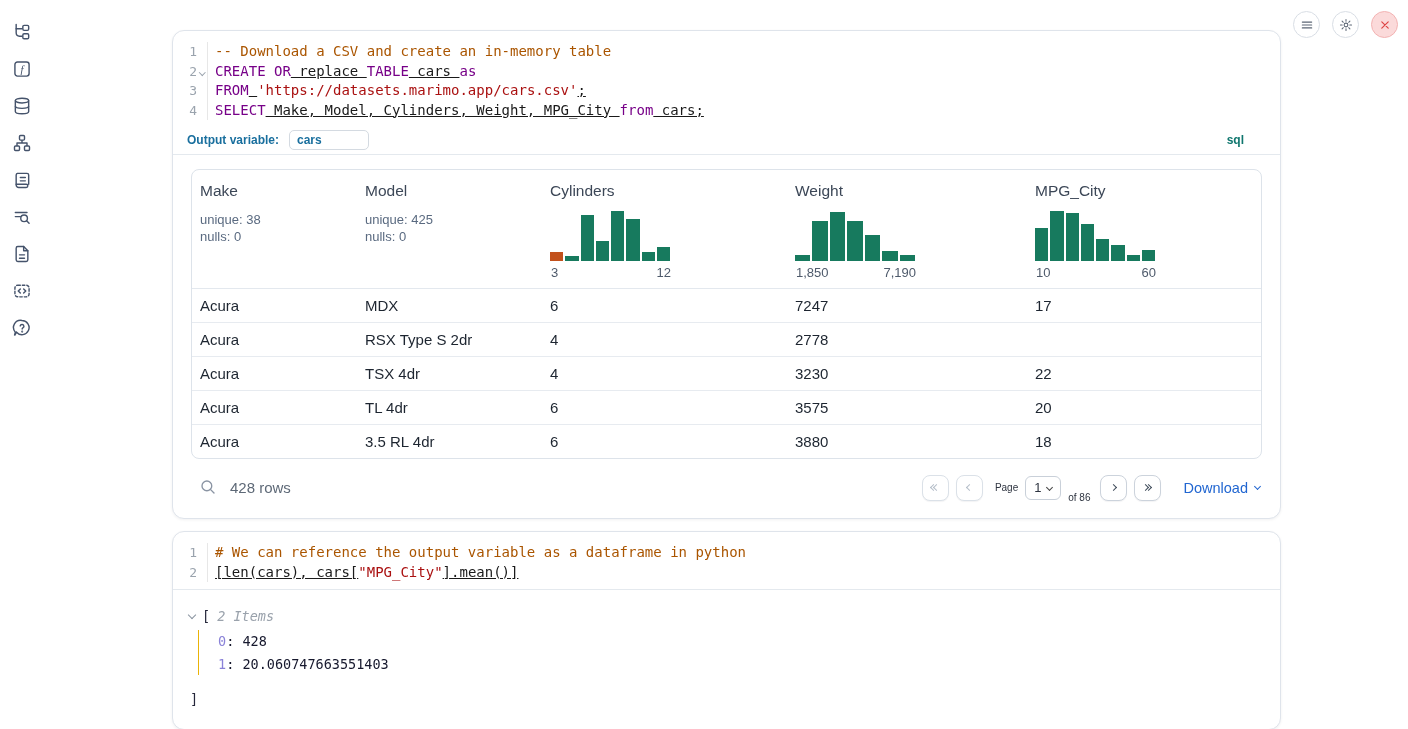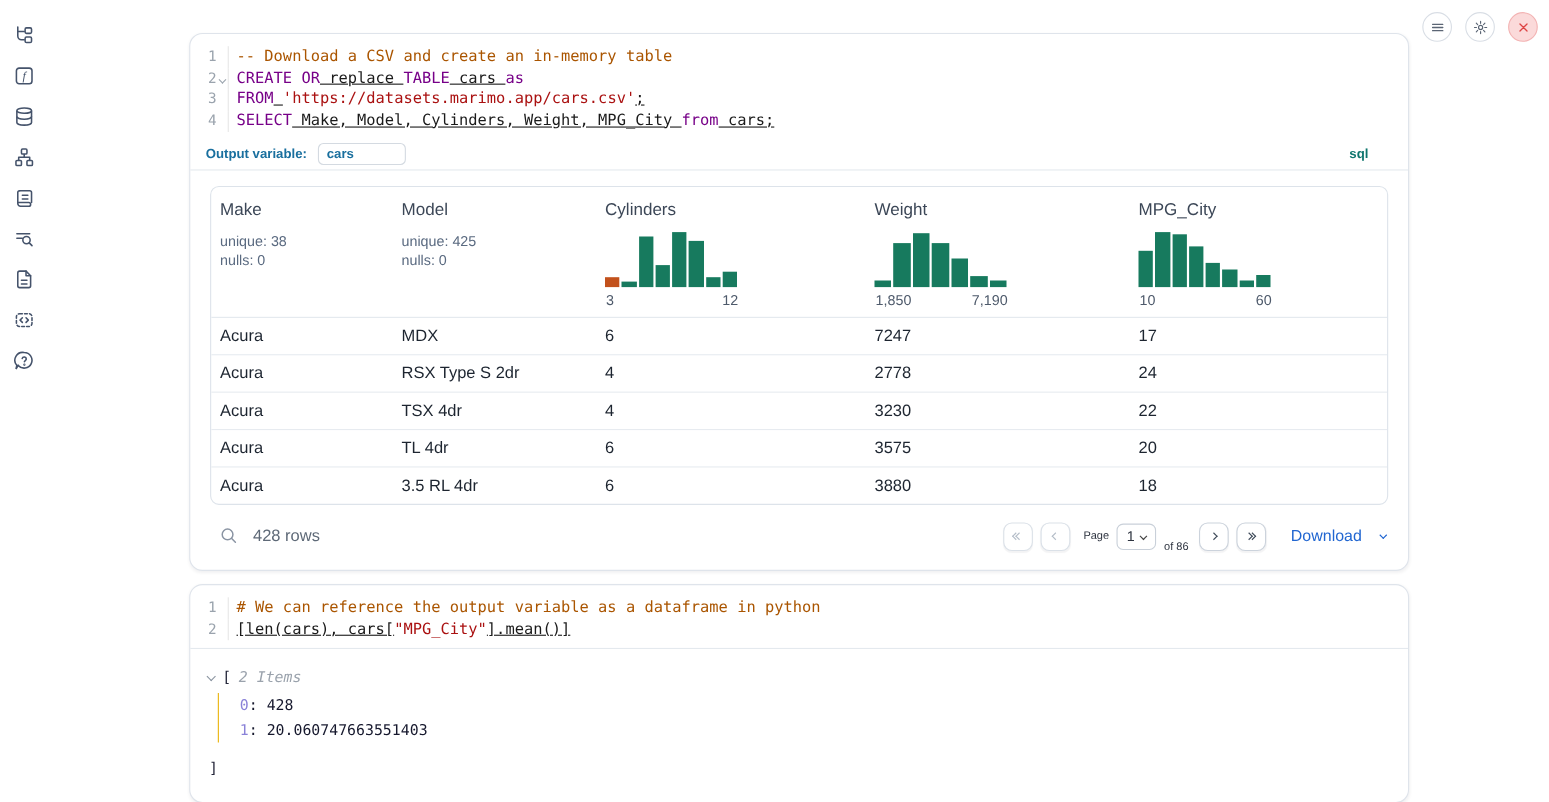--- a/index.html
+++ b/index.html
@@ -80,21 +80,21 @@
             box-shadow:0 1px 1px rgba(16,24,40,.05); cursor:pointer; }
   .pg-btn.disabled { color:#b4bdc8; }
   .pg-btn.active { color:#3e4a59; border-color:#ccd3dc; }
   .pg-btn .chev { width:5px; height:5px; border-width:1.6px; }
   .pg-label { font-size:10px; color:#2e3440; margin-left:5px; }
   .pg-select { height:24px; min-width:36px; border:1px solid #c9d0d9; border-radius:6px; background:#fff;
                display:flex; align-items:center; gap:6px; padding:0 6px 0 8px; font-size:13px;
                color:#2e3440; cursor:pointer; }
   .pg-select .chev { width:5px; height:5px; color:#444; }
   .pg-total { font-size:10px; color:#2e3440; margin-right:2px;margin-top:20px; }
-  .download { margin-left:16px; display:flex; align-items:center; gap:17px; color:#2166d1;
+  .download { margin-left:16px; display:flex; align-items:center; gap:7px; color:#2166d1;
               font-size:14.5px; cursor:pointer; }
   .download .chev { width:5px; height:5px; color:#2166d1; margin-top:-3px; }
 
   
   .divider { border-top:1px solid #e4e9ee; }
   .pyout { padding:16px 18px 20px 16px; font-family:"DejaVu Sans Mono", monospace;
            font-size:13.5px; color:#24263a; }
   .tree-head { display:flex; align-items:center; gap:7px; line-height:20px; }
   .tree-head .chev { color:#8a94a0; margin-top:-2px; cursor:pointer; }
   .tree-count { color:#9aa2ac; font-style:italic; }
@@ -299,21 +299,20 @@
             <div class="td">MDX</div>
             <div class="td">6</div>
             <div class="td">7247</div>
             <div class="td">17</div>
           </div>
           <div class="trow">
             <div class="td">Acura</div>
             <div class="td">RSX Type S 2dr</div>
             <div class="td">4</div>
             <div class="td">2778</div>
-            <div class="td">24</div>
           </div>
           <div class="trow">
             <div class="td">Acura</div>
             <div class="td">TSX 4dr</div>
             <div class="td">4</div>
             <div class="td">3230</div>
             <div class="td">22</div>
           </div>
           <div class="trow">
             <div class="td">Acura</div>

